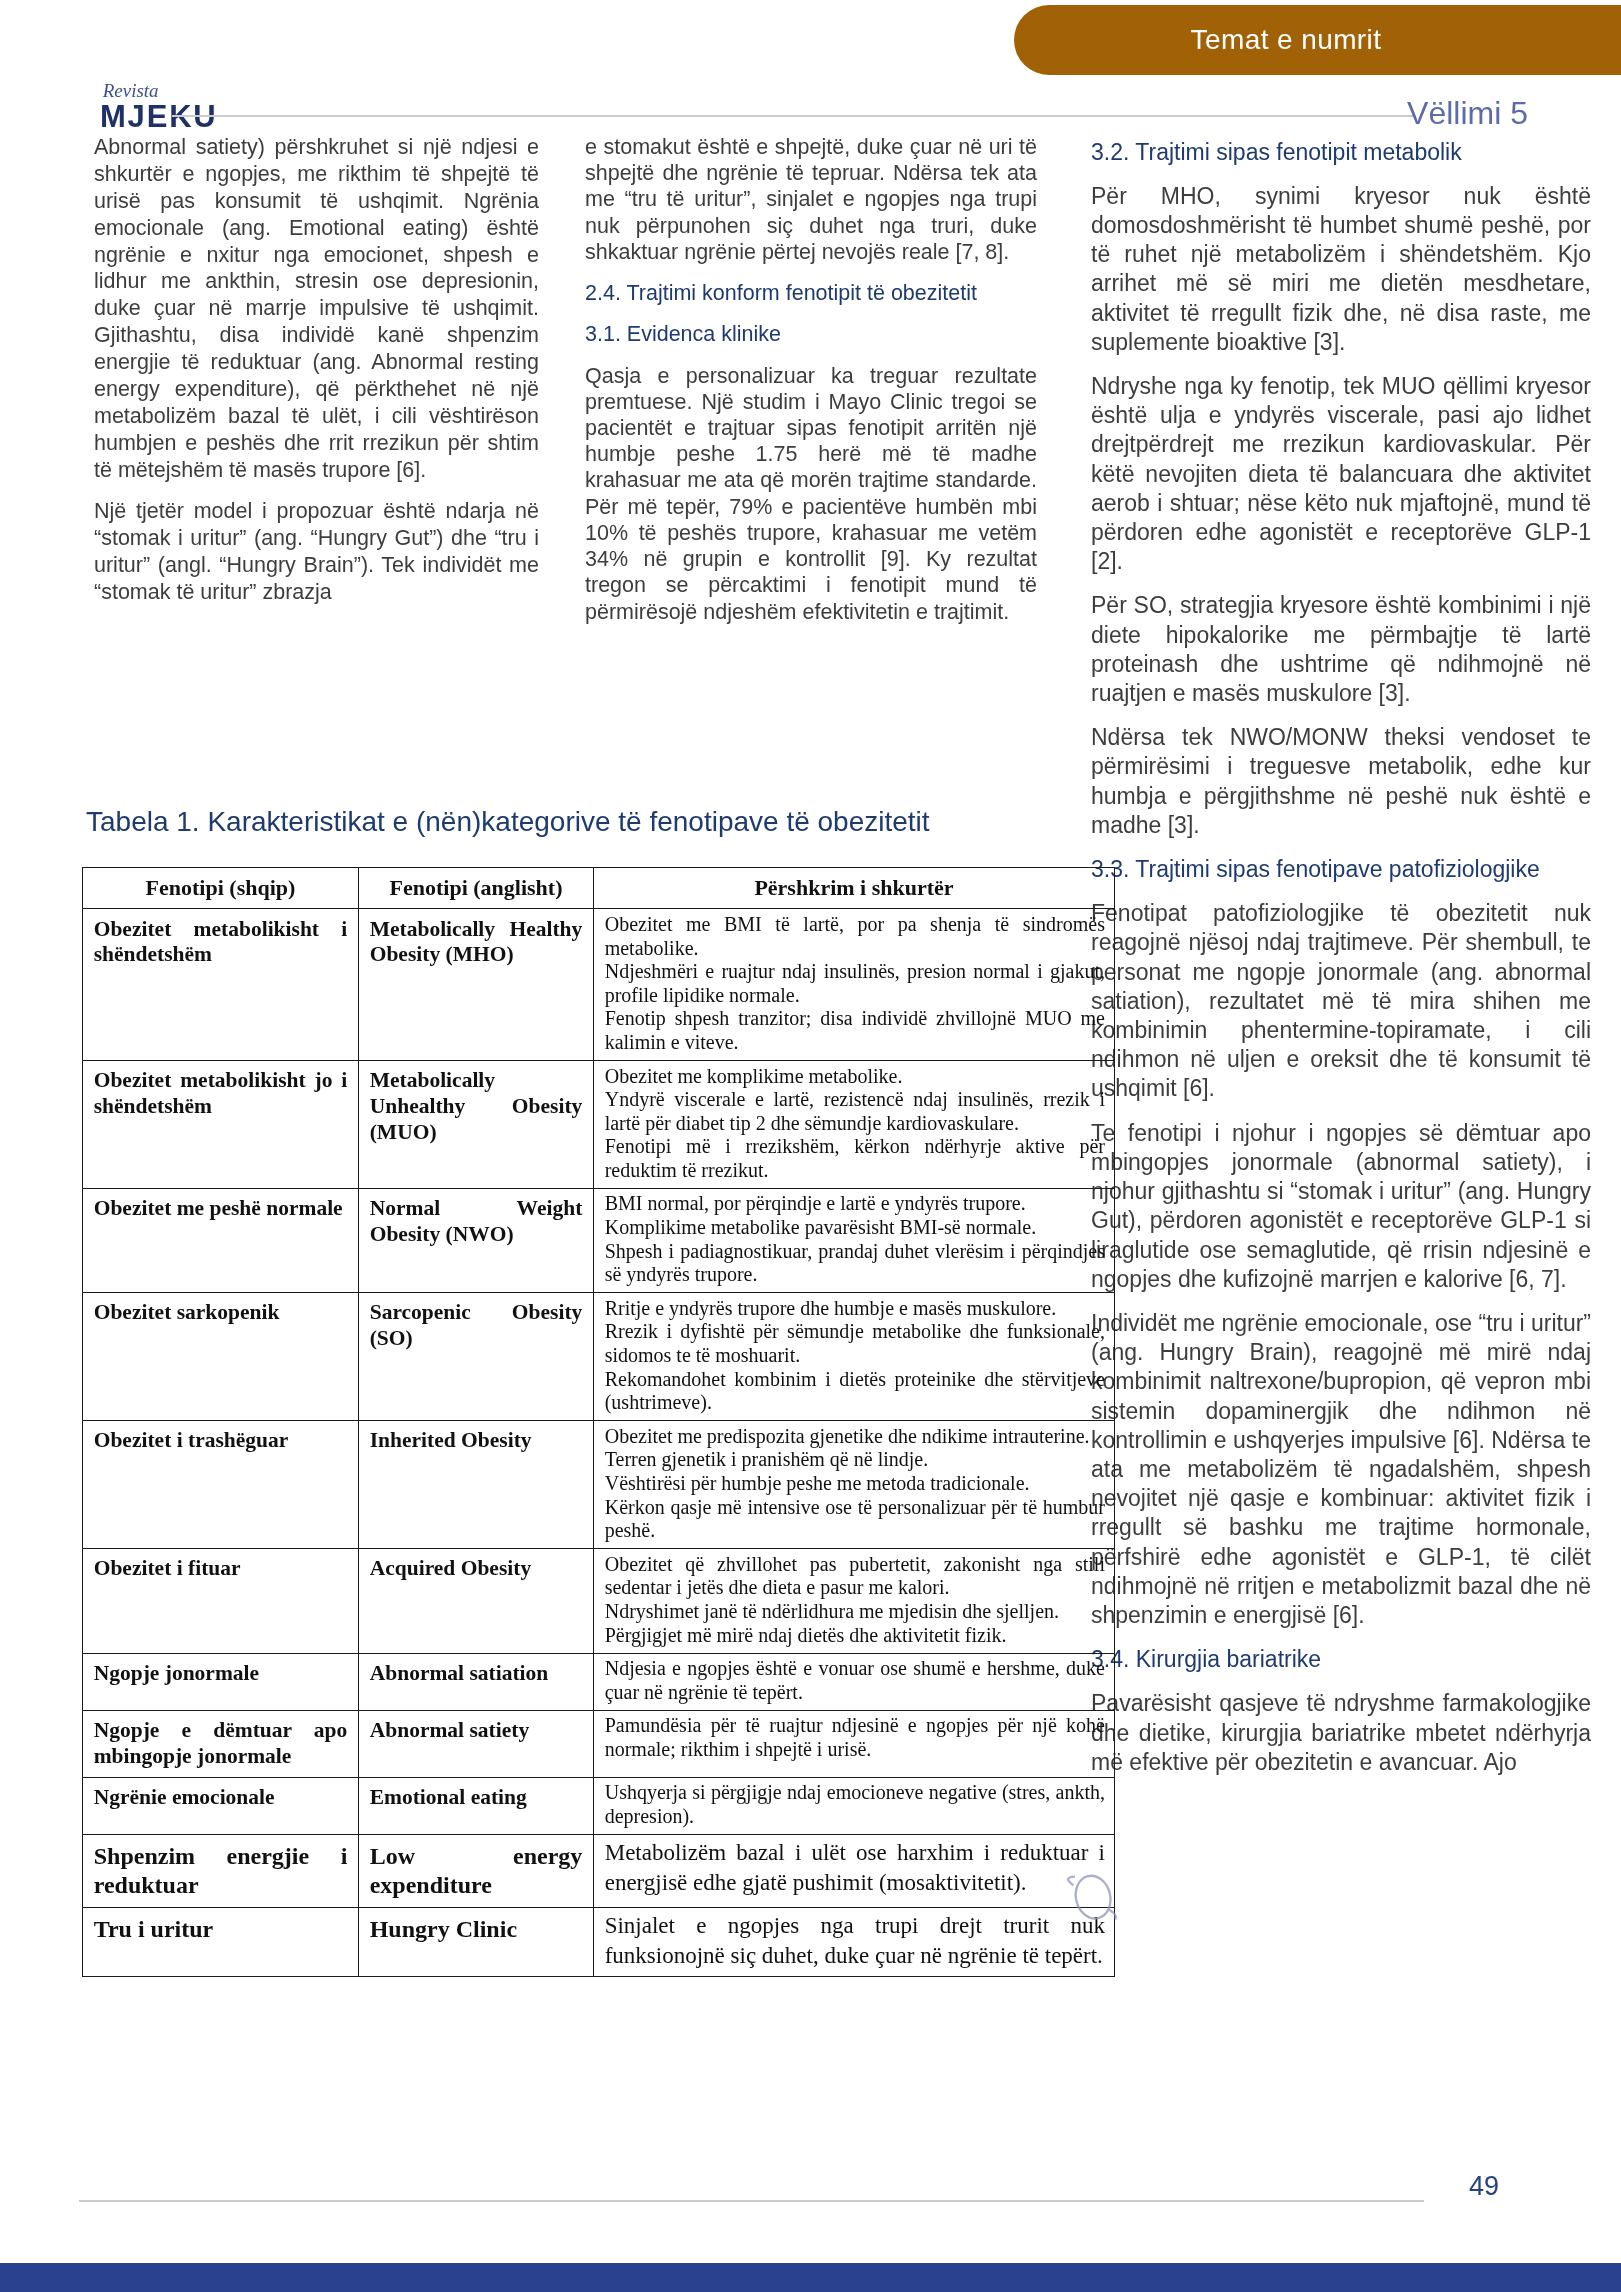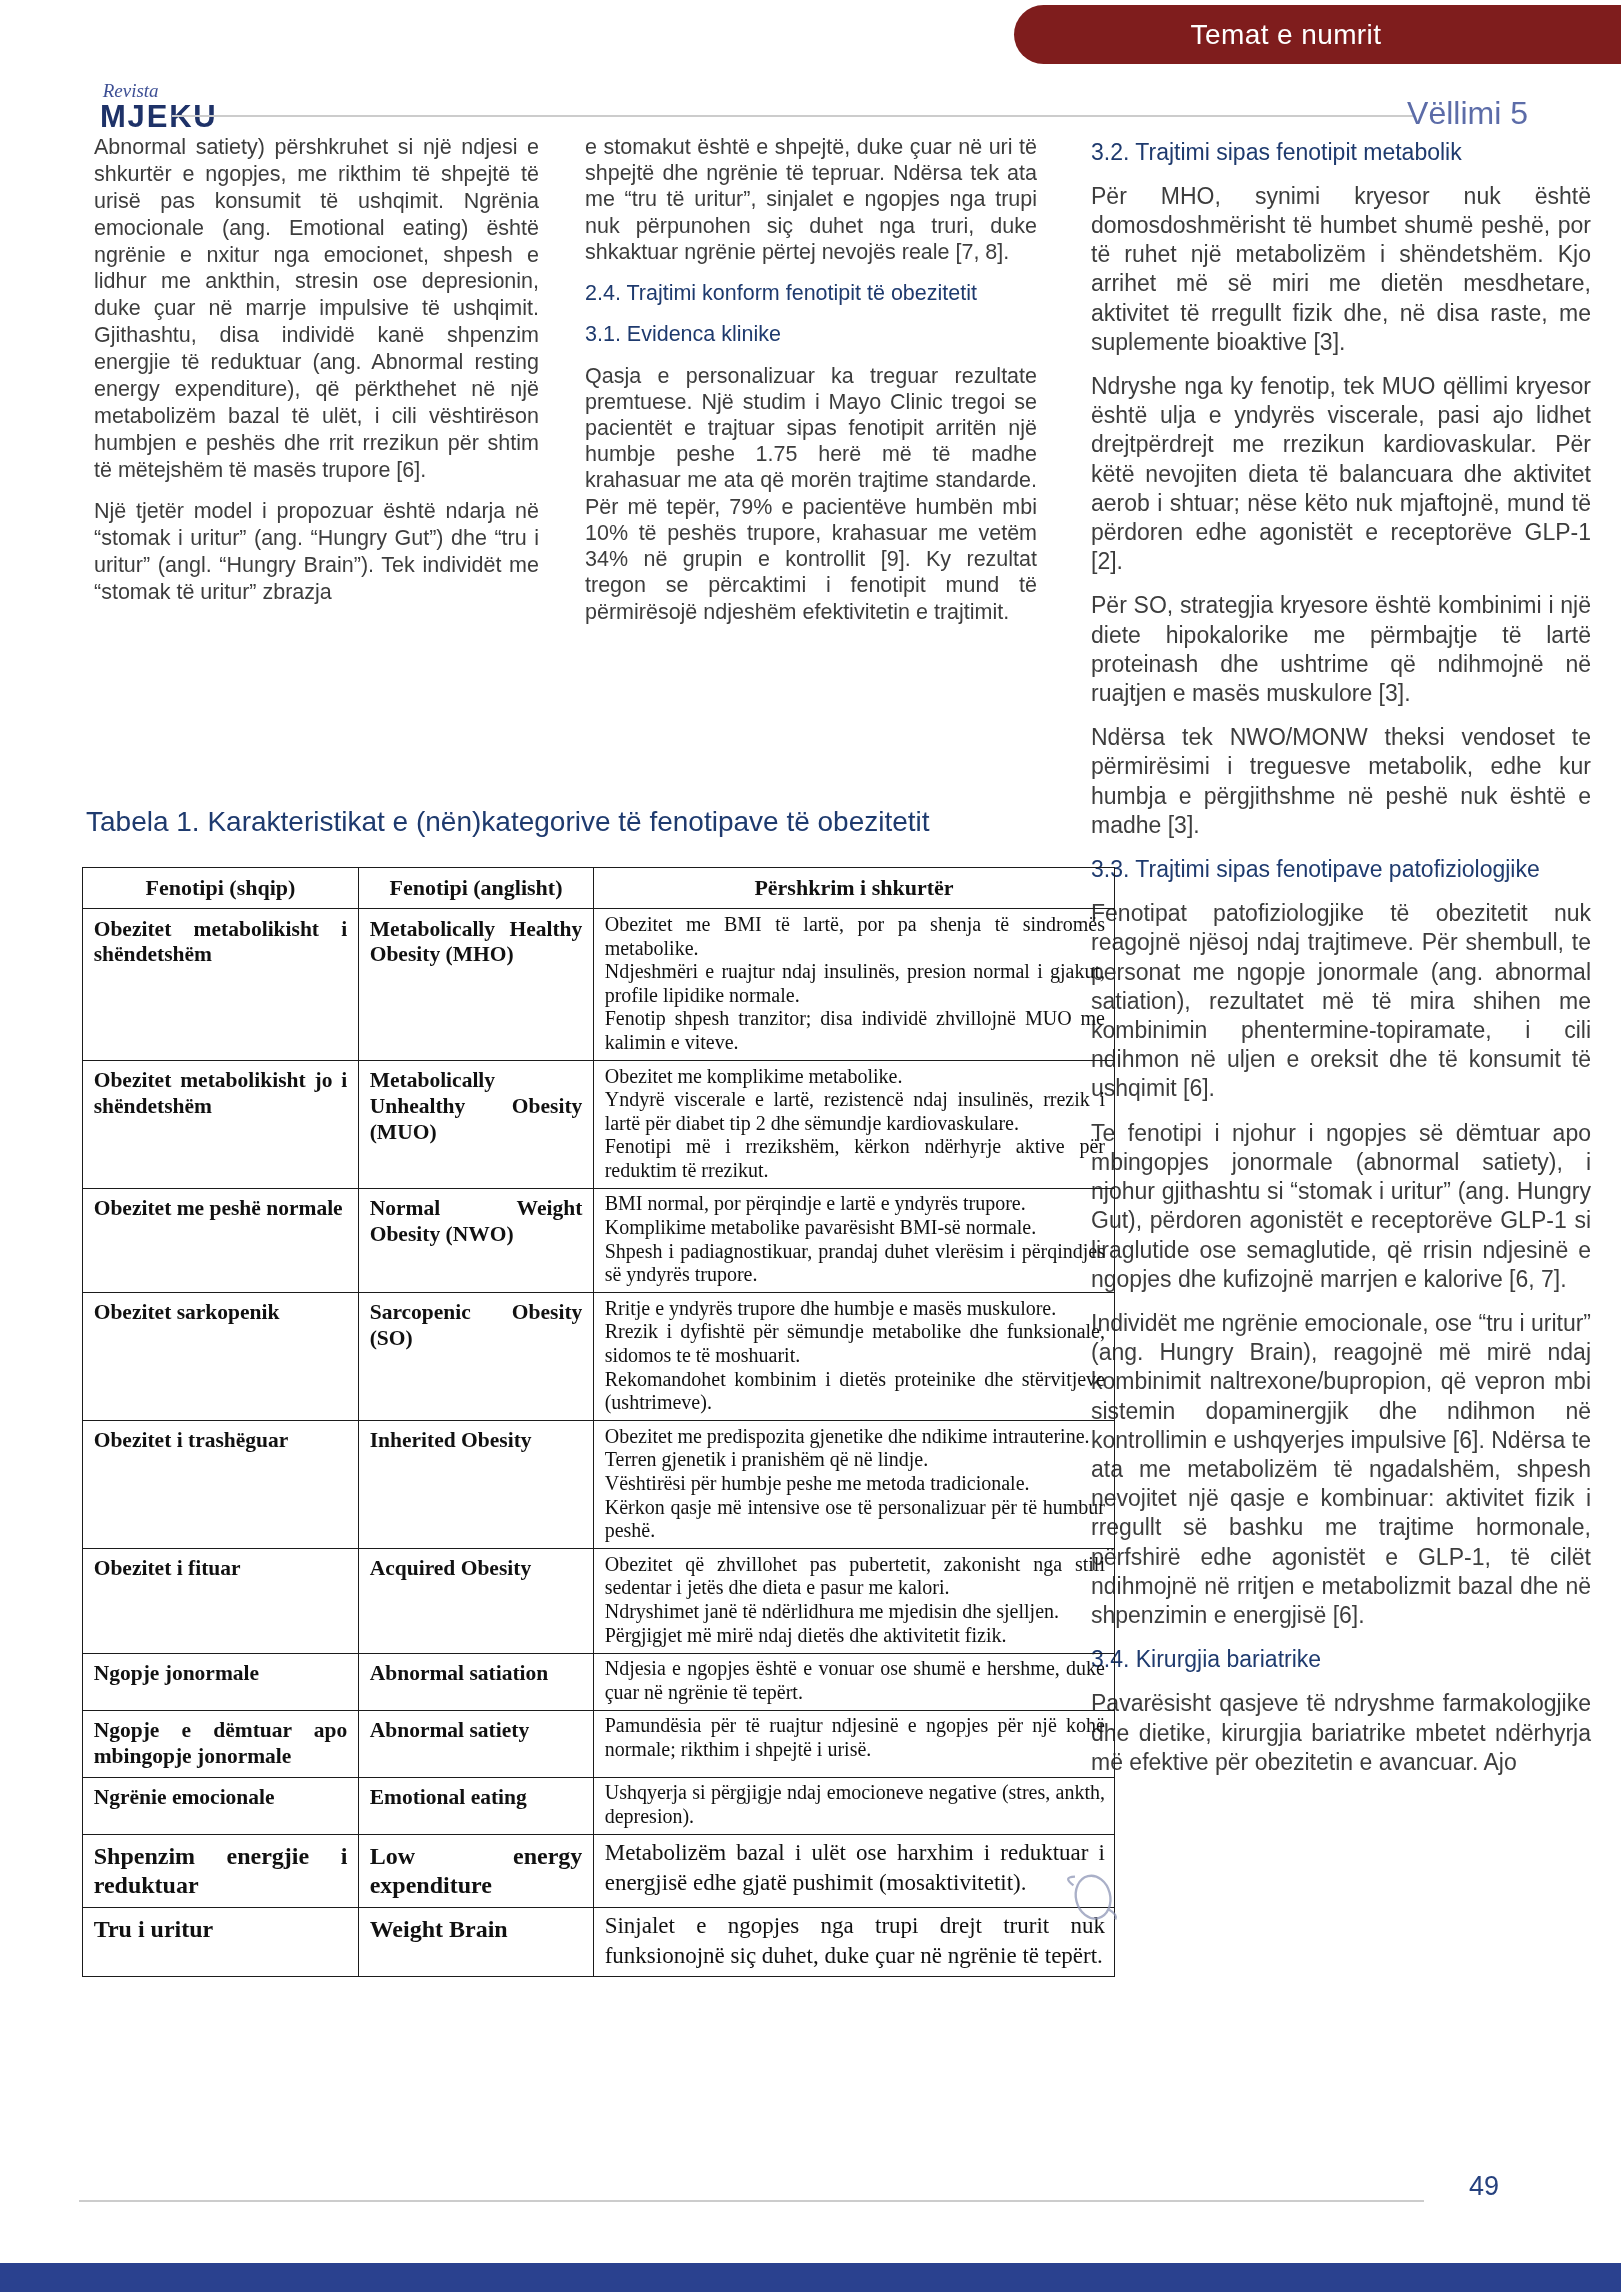--- a/index.html
+++ b/index.html
@@ -3,22 +3,22 @@
 <meta charset="utf-8">
 <style>
   html,body { margin:0; padding:0; background:#ffffff; }
   #page {
     position:relative; width:1621px; height:2293px; background:#ffffff;
     font-family:"Liberation Sans", sans-serif; overflow:hidden;
   }
 
   
   .banner {
-    position:absolute; top:5.4px; right:0; width:607px; height:59px;
-    background:#7f1d1d; border-radius:35px 0 0 35px;
+    position:absolute; top:5.4px; right:0; width:607px; height:70px;
+    background:#a16207; border-radius:35px 0 0 35px;
     display:flex; align-items:center; justify-content:center; padding-right:63px;
     box-sizing:border-box;
     text-align:right;
   }
   .banner-label { color:#ffffff; font-size:28px; letter-spacing:0.4px; }
 
   .logo { position:absolute; left:100px; top:81px; line-height:1; }
   .logo-revista {
     display:block; font-family:"Liberation Serif", serif; font-style:italic;
     color:#3d4f94; font-size:19px; margin-left:2.7px;
@@ -203,21 +203,21 @@
   </tr>
           <tr class="lg">
     <td class="c1">Shpenzim energjie i reduktuar</td>
     <td class="c2">Low energy expenditure</td>
     <td class="c3">
               <div class="cell-line">Metabolizëm bazal i ulët ose harxhim i reduktuar i energjisë edhe gjatë pushimit (mosaktivitetit).</div>
             </td>
   </tr>
           <tr class="lg">
     <td class="c1">Tru i uritur</td>
-    <td class="c2">Weight Brain</td>
+    <td class="c2">Hungry Clinic</td>
     <td class="c3">
               <div class="cell-line">Sinjalet e ngopjes nga trupi drejt trurit nuk funksionojnë siç duhet, duke çuar në ngrënie të tepërt.</div>
             </td>
   </tr>
         </tbody>
     </table>
   </div>
 
   <svg class="pen-annotation" viewBox="0 0 62 70" fill="none" xmlns="http://www.w3.org/2000/svg">
     <g transform="rotate(-14 31 35)" stroke="#8d96b5" stroke-opacity="0.75" stroke-width="2.6" fill="none">

